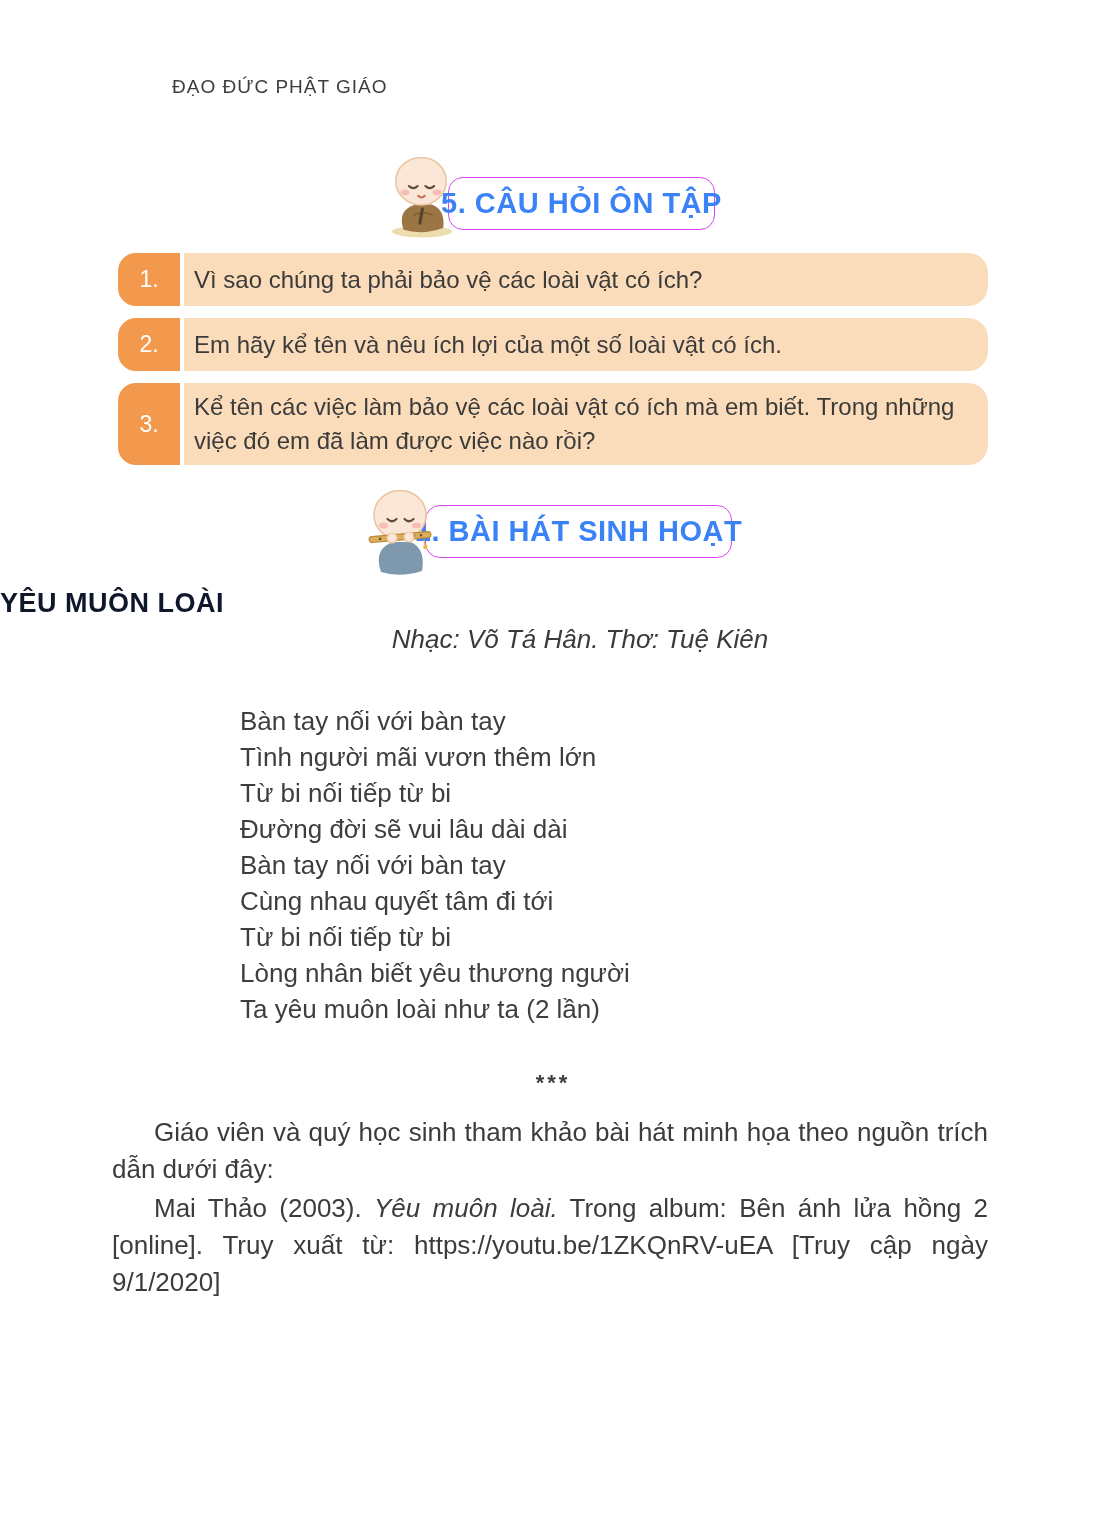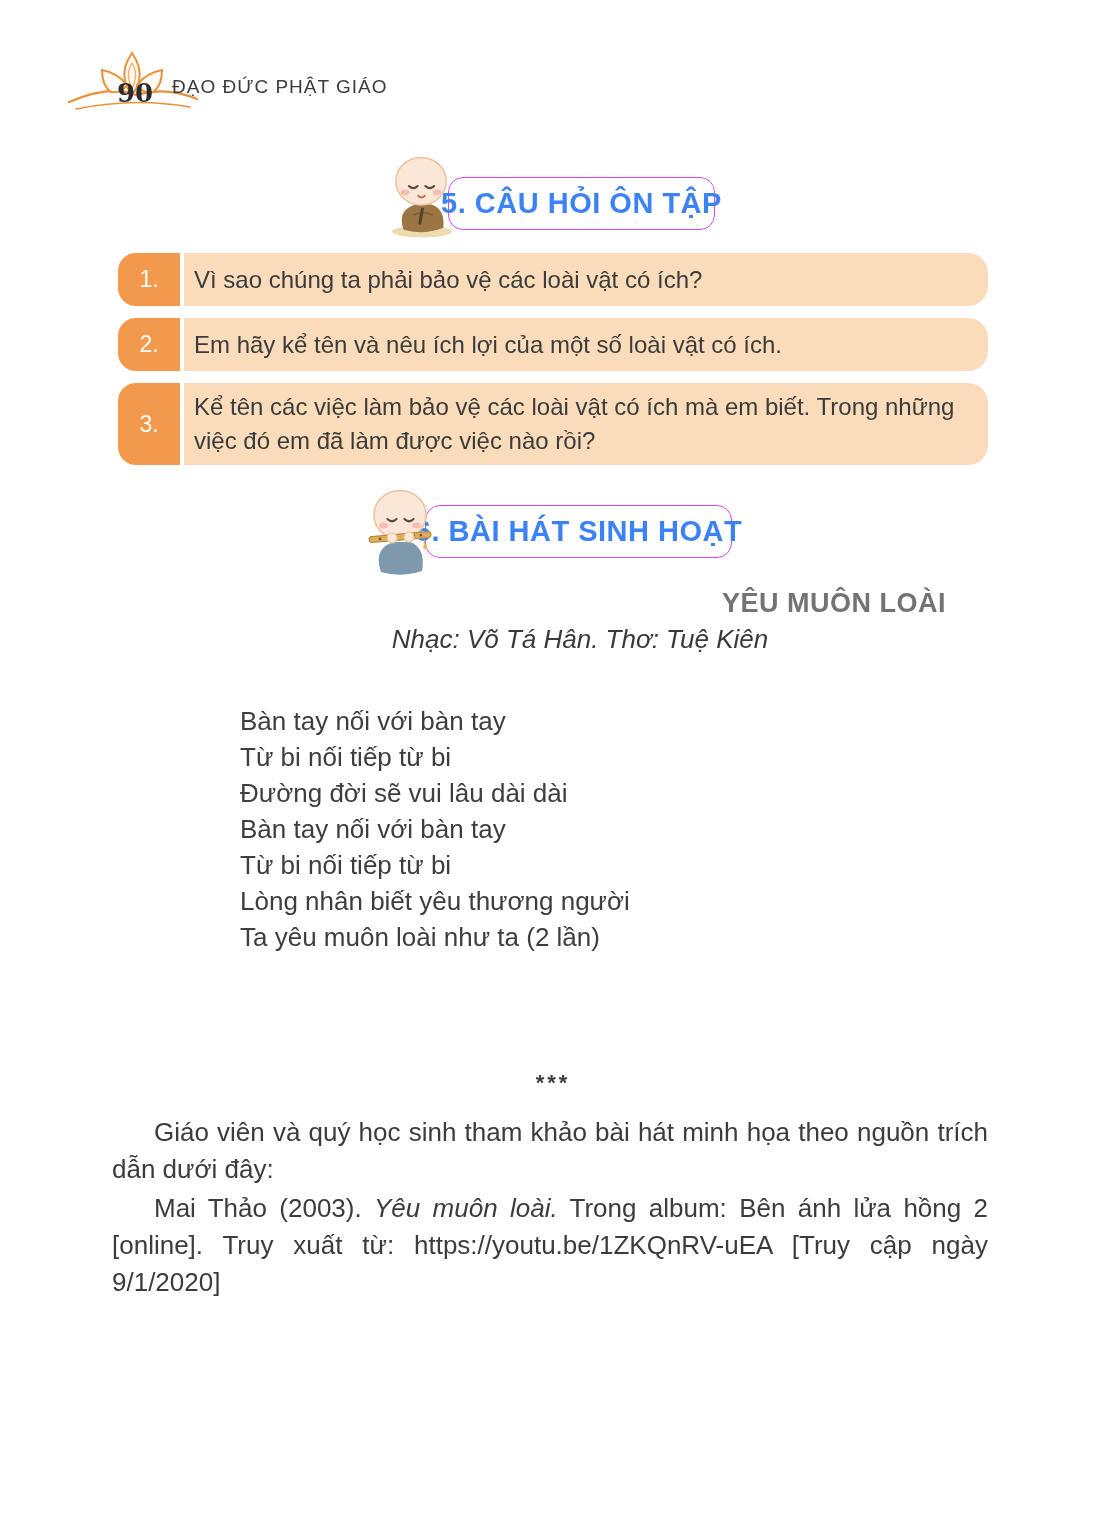--- a/index.html
+++ b/index.html
@@ -42,53 +42,42 @@
   }
   .q-text{
     flex:1;background:#fbdcba;border-radius:0 20px 20px 0;
     display:flex;align-items:center;padding:7px 10px;
     font-size:24px;line-height:34px;color:#3b3b3b;
   }
   .q-single{min-height:53px;}
   .q-double{min-height:80px;}
   .q-row .q-text,.q-row .q-num{box-sizing:border-box;}
   
-  .song-title{position:absolute;left:0;width:946px;top:588px;text-align:right;
-    font-size:27px;font-weight:bold;color:#737373;letter-spacing:0.5px;}
+  .song-title{position:absolute;left:0;width:946px;top:588px;text-align:left;
+    font-size:27px;font-weight:bold;color:#0f172a;letter-spacing:0.5px;}
   .song-credit{position:absolute;left:0;width:1106px;top:624px;text-align:center;
     font-size:26px;font-style:italic;color:#3a3a3a;padding-left:27px;}
   .lyrics{position:absolute;left:240px;top:703px;font-size:26px;color:#3e3e3e;}
   .lyric-line{height:36px;line-height:36px;}
   
   .separator{position:absolute;left:0;width:1106px;top:1070px;text-align:center;
     font-size:22px;font-weight:600;letter-spacing:3px;color:#3e3e3e;}
   .note,.citation{
     position:absolute;left:112px;width:876px;font-size:26px;line-height:37px;color:#3c3c3c;
     text-align:justify;text-indent:42px;margin:0;
   }
   .note{top:1114px;}
   .citation{top:1190px;}
   .citation em{font-style:italic;}
 </style>
 </head>
 <body>
 
 <div class="page">
 
-  <div class="hdr-lotus">
-    <svg viewBox="0 0 134 70" aria-hidden="true">
-      <path d="M3 52 Q45 34 70 45 Q100 36 131 49" stroke="#e8913d" stroke-width="2.2" fill="none" stroke-linecap="round"></path>
-      <path d="M10 59 Q68 47 124 57" stroke="#e8913d" stroke-width="1.6" fill="none" stroke-linecap="round"></path>
-      <path d="M66 3 Q76 17 73 31 Q70 41 66 44 Q62 41 59 31 Q56 17 66 3 Z" fill="#fff9f2" stroke="#e8913d" stroke-width="2"></path>
-      <path d="M66 13 Q71 21 69 30 Q67.5 36 66 38.5 Q64.5 36 63 30 Q61 21 66 13 Z" fill="none" stroke="#f0b26a" stroke-width="1.4"></path>
-      <path d="M36 20 Q52 23 61 35 Q55 44 45 42 Q36 36 36 20 Z" fill="#fff9f2" stroke="#e8913d" stroke-width="2"></path>
-      <path d="M96 20 Q80 23 71 35 Q77 44 87 42 Q96 36 96 20 Z" fill="#fff9f2" stroke="#e8913d" stroke-width="2"></path>
-    </svg>
-    <span class="hdr-pagenum">90</span>
-  </div>
   <span class="hdr-title">ĐẠO ĐỨC PHẬT GIÁO</span>
 
   <div class="badge badge5">
     <span class="monk">
       <svg viewBox="0 0 66 86" aria-hidden="true">
         <ellipse cx="33" cy="79" rx="31" ry="6" fill="#eddcae"></ellipse>
         <path d="M14 77 Q7 57 26 51 L43 51 Q57 56 55 75 Q34 83 14 77 Z" fill="#9b7544"></path>
         <path d="M24 62 Q33 57 44 62" stroke="#7e5c31" stroke-width="1.5" fill="none"></path>
         <rect x="30.5" y="54" width="3.2" height="18" rx="1.6" fill="#54432e" transform="rotate(10 32 63)"></rect>
         <ellipse cx="32" cy="27" rx="26" ry="24.5" fill="#fbe7d7" stroke="#ecc49f" stroke-width="1.6"></ellipse>
@@ -135,32 +124,34 @@
           <circle cx="46" cy="49" r="1.3" fill="#6e5120"></circle>
           <circle cx="53" cy="49" r="1.3" fill="#6e5120"></circle>
         </g>
         <circle cx="24" cy="50" r="5" fill="#fbe7d7" stroke="#ecc49f" stroke-width="1.2"></circle>
         <circle cx="41" cy="49" r="5" fill="#fbe7d7" stroke="#ecc49f" stroke-width="1.2"></circle>
         <path d="M56 52 L57 57" stroke="#e9b54a" stroke-width="1.5"></path>
         <circle cx="57.3" cy="59" r="2.2" fill="#e9b54a"></circle>
       </svg>
     </span>
     <div class="badge-box">
-      <span>6. BÀI HÁT SINH HOẠT</span>
+      <span>1. BÀI HÁT SINH HOẠT</span>
     </div>
   </div>
 
   <div class="song-title">YÊU MUÔN LOÀI</div>
   <div class="song-credit">Nhạc: Võ Tá Hân. Thơ: Tuệ Kiên</div>
 
   <div class="lyrics">
     <div class="lyric-line">Bàn tay nối với bàn tay</div>
+    <div class="lyric-line">Tình người mãi vươn thêm lớn</div>
     <div class="lyric-line">Từ bi nối tiếp từ bi</div>
     <div class="lyric-line">Đường đời sẽ vui lâu dài dài</div>
     <div class="lyric-line">Bàn tay nối với bàn tay</div>
+    <div class="lyric-line">Cùng nhau quyết tâm đi tới</div>
     <div class="lyric-line">Từ bi nối tiếp từ bi</div>
     <div class="lyric-line">Lòng nhân biết yêu thương người</div>
     <div class="lyric-line">Ta yêu muôn loài như ta (2 lần)</div>
   </div>
 
   <div class="separator">***</div>
 
   <p class="note">Giáo viên và quý học sinh tham khảo bài hát minh họa theo nguồn trích dẫn dưới đây:</p>
 
   <p class="citation"><span>Mai Thảo (2003). </span><em>Yêu muôn loài.</em><span> Trong album: Bên ánh lửa hồng 2 [online]. Truy xuất từ: </span><span>https://youtu.be/1ZKQnRV-uEA</span><span> [Truy cập ngày 9/1/2020]</span></p>

